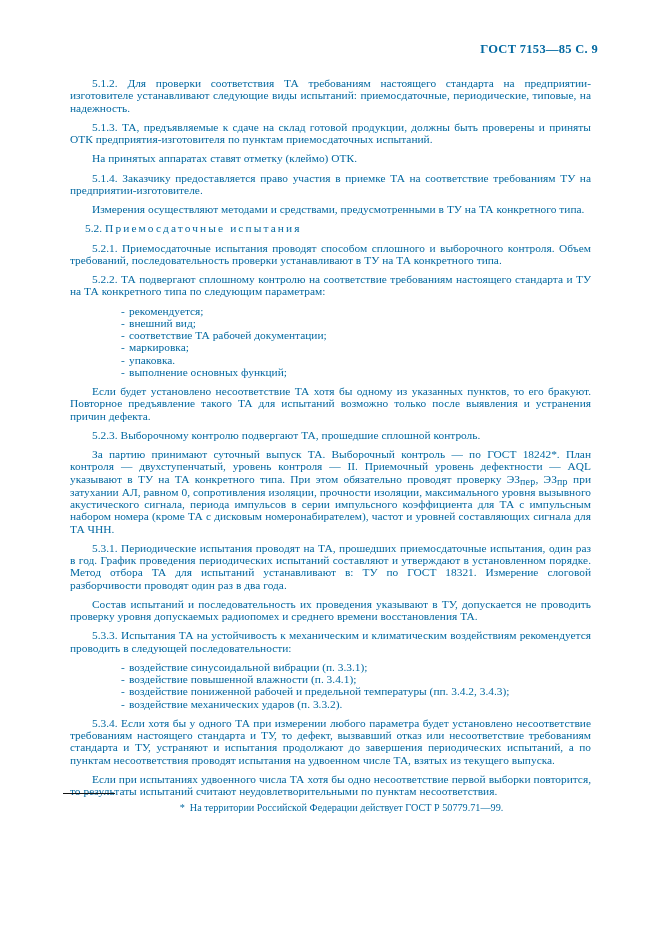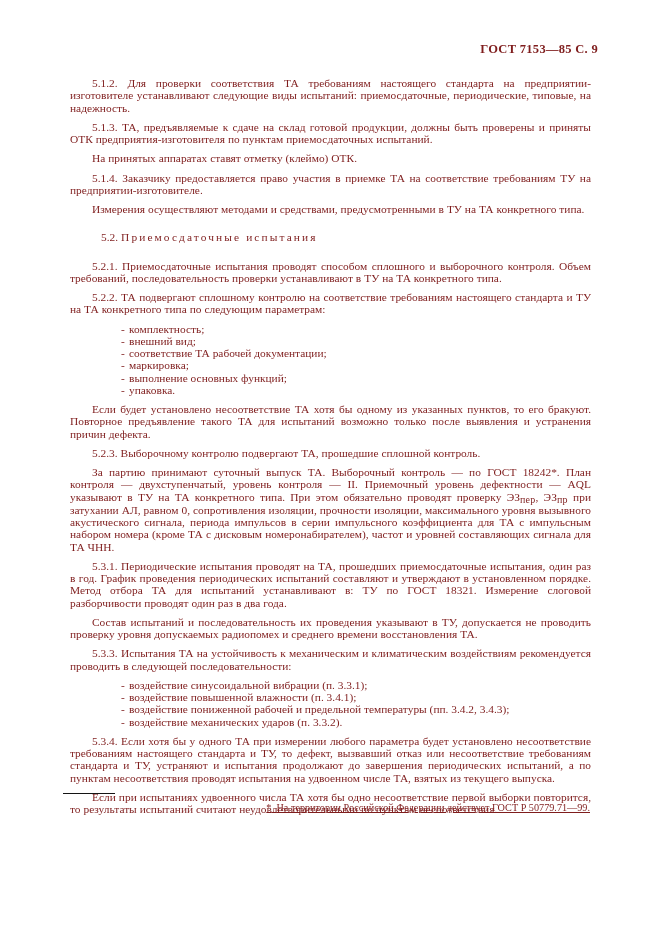--- a/index.html
+++ b/index.html
@@ -7,21 +7,21 @@
     margin: 0;
     padding: 0;
     background: #ffffff;
   }
   .page {
     position: relative;
     width: 661px;
     height: 936px;
     background: #ffffff;
     font-family: "Liberation Serif", "DejaVu Serif", serif;
-    color: #7f1d1d;
+    color: #0369a1;
     overflow: hidden;
     box-sizing: border-box;
   }
 
   
   .page-header {
     position: absolute;
     top: 42px;
     left: 63px;
     right: 63px;
@@ -48,21 +48,21 @@
     text-align: justify;
     text-align-last: left;
     text-indent: 22px;
     -webkit-hyphens: none;
     hyphens: none;
     word-spacing: 0.1px;
   }
 
   
   p.heading {
-    margin: 16px;
+    margin: 0;
     font-size: 11.4px;
     line-height: 12.25px;
     text-indent: 22px;
     text-align: left;
     white-space: nowrap;
   }
   p.heading .num { letter-spacing: 0; }
   p.heading .title {
     letter-spacing: 2.1px;
     margin-left: 3px;
@@ -110,23 +110,22 @@
     width: 52px;
     height: 0;
     border-top: 1.1px solid #141414;
     margin: 0 0 7px 0;
   }
   .footnote-text {
     margin: 8px;
     font-size: 10.2px;
     line-height: 12px;
     text-indent: 22px;
-    text-align: right;
+    text-align: center;
     white-space: nowrap;
-    text-decoration: underline;
   }
   .footnote-text .star { letter-spacing: 0; }
 </style>
 </head>
 <body>
 
 <div class="page">
 
   <div class="page-header">ГОСТ 7153—85 С. 9</div>
 
@@ -139,26 +138,26 @@
     <p class="para">Измерения осуществляют методами и средствами, предусмотренными в ТУ на ТА конкретного типа.</p>
 
     <p class="heading">
       <span class="num">5.2.</span><span class="title">Приемосдаточные испытания</span>
     </p>
 
     <p class="para">5.2.1. Приемосдаточные испытания проводят способом сплошного и выборочного контроля. Объем требований, последовательность проверки устанавливают в ТУ на ТА конкретного типа.</p>
     <p class="para">5.2.2. ТА подвергают сплошному контролю на соответствие требованиям настоящего стандарта и ТУ на ТА конкретного типа по следующим параметрам:</p>
 
     <ul class="dashlist">
-      <li><span class="dash">-</span><span>комплектность;</span></li>
+      <li><span class="dash">-</span><span>рекомендуется;</span></li>
       <li><span class="dash">-</span><span>внешний вид;</span></li>
       <li><span class="dash">-</span><span>соответствие ТА рабочей документации;</span></li>
       <li><span class="dash">-</span><span>маркировка;</span></li>
+      <li><span class="dash">-</span><span>упаковка.</span></li>
       <li><span class="dash">-</span><span>выполнение основных функций;</span></li>
-      <li><span class="dash">-</span><span>упаковка.</span></li>
     </ul>
 
     <p class="para">Если будет установлено несоответствие ТА хотя бы одному из указанных пунктов, то его бракуют. Повторное предъявление такого ТА для испытаний возможно только после выявления и устранения причин дефекта.</p>
     <p class="para">5.2.3. Выборочному контролю подвергают ТА, прошедшие сплошной контроль.</p>
 
     <p class="para"><span>За партию принимают суточный выпуск ТА. Выборочный контроль — по ГОСТ 18242*. План контроля — двухступенчатый, уровень контроля — II. Приемочный уровень дефектности — AQL указывают в ТУ на ТА конкретного типа. При этом обязательно проводят проверку ЭЗ</span><sub>пер</sub><span>, ЭЗ</span><sub>пр</sub><span> при затухании АЛ, равном 0, сопротивления изоляции, прочности изоляции, максимального уровня вызывного акустического сигнала, периода импульсов в серии импульсного коэффициента для ТА с импульсным набором номера (кроме ТА с дисковым номеронабирателем), частот и уровней составляющих сигнала для ТА ЧНН.</span></p>
 
 
     <p class="para">5.3.1. Периодические испытания проводят на ТА, прошедших приемосдаточные испытания, один раз в год. График проведения периодических испытаний составляют и утверждают в установленном порядке. Метод отбора ТА для испытаний устанавливают в: ТУ по ГОСТ 18321. Измерение слоговой разборчивости проводят один раз в два года.</p>
     <p class="para">Состав испытаний и последовательность их проведения указывают в ТУ, допускается не проводить проверку уровня допускаемых радиопомех и среднего времени восстановления ТА.</p>

